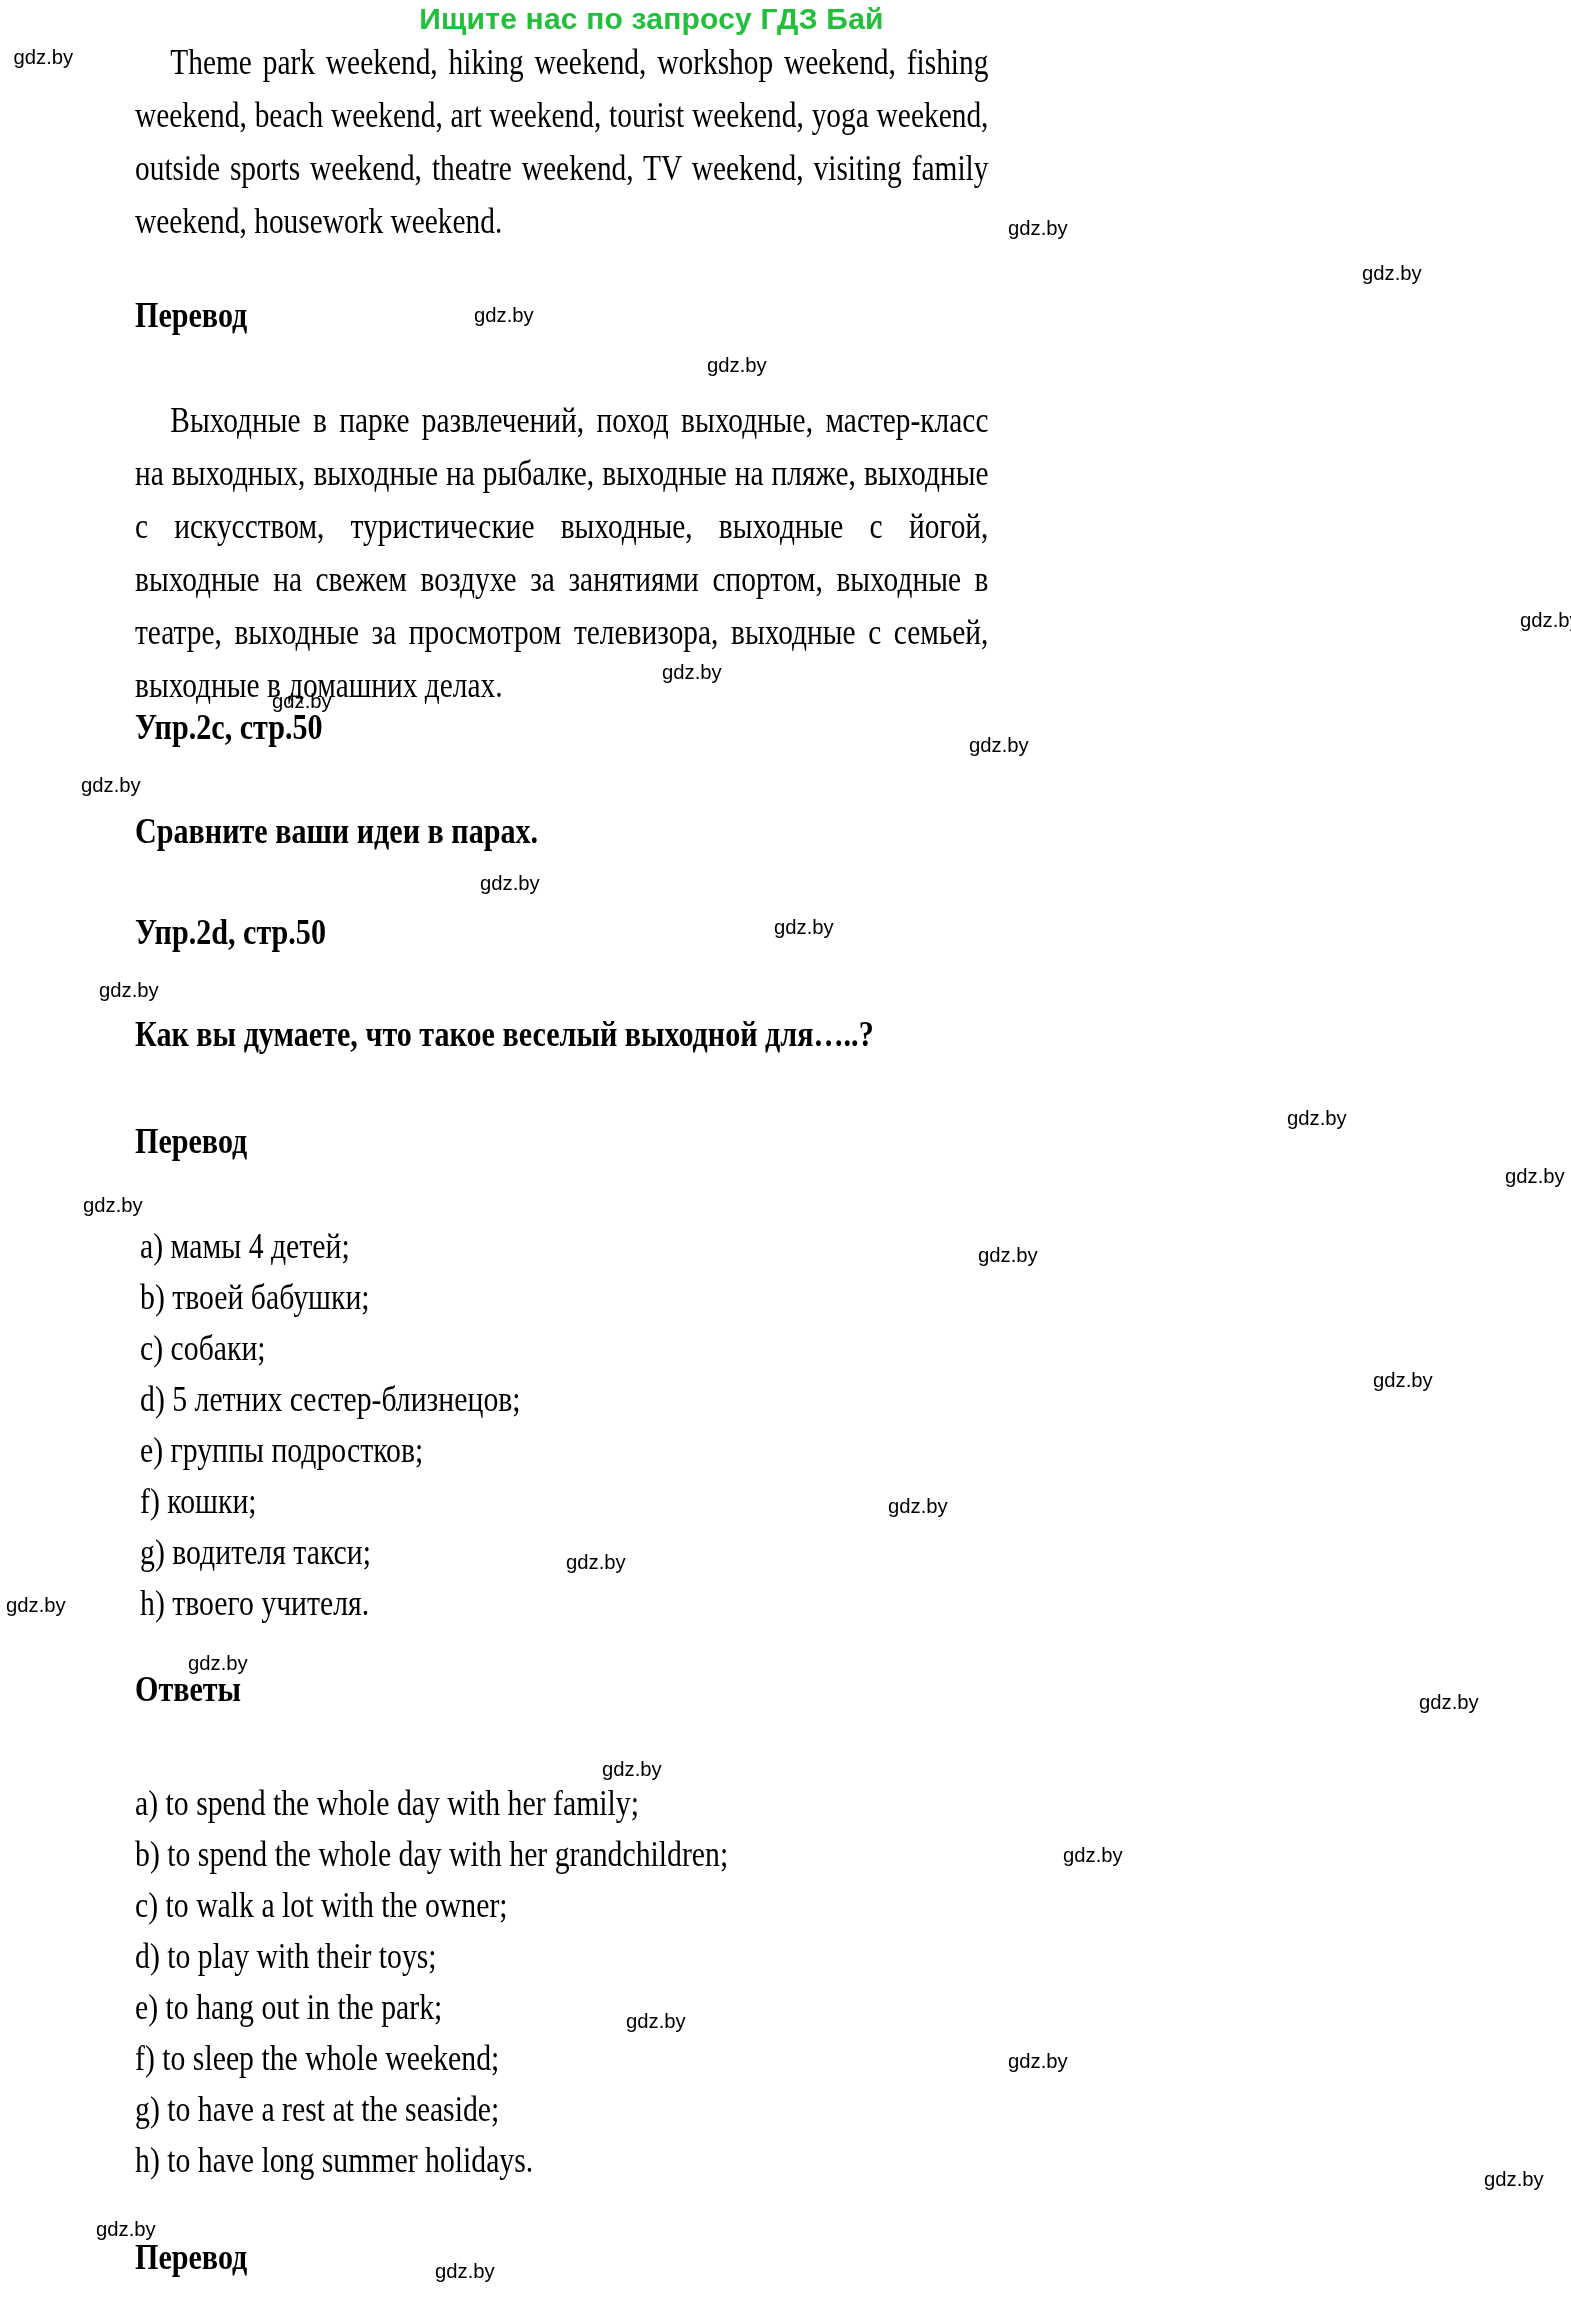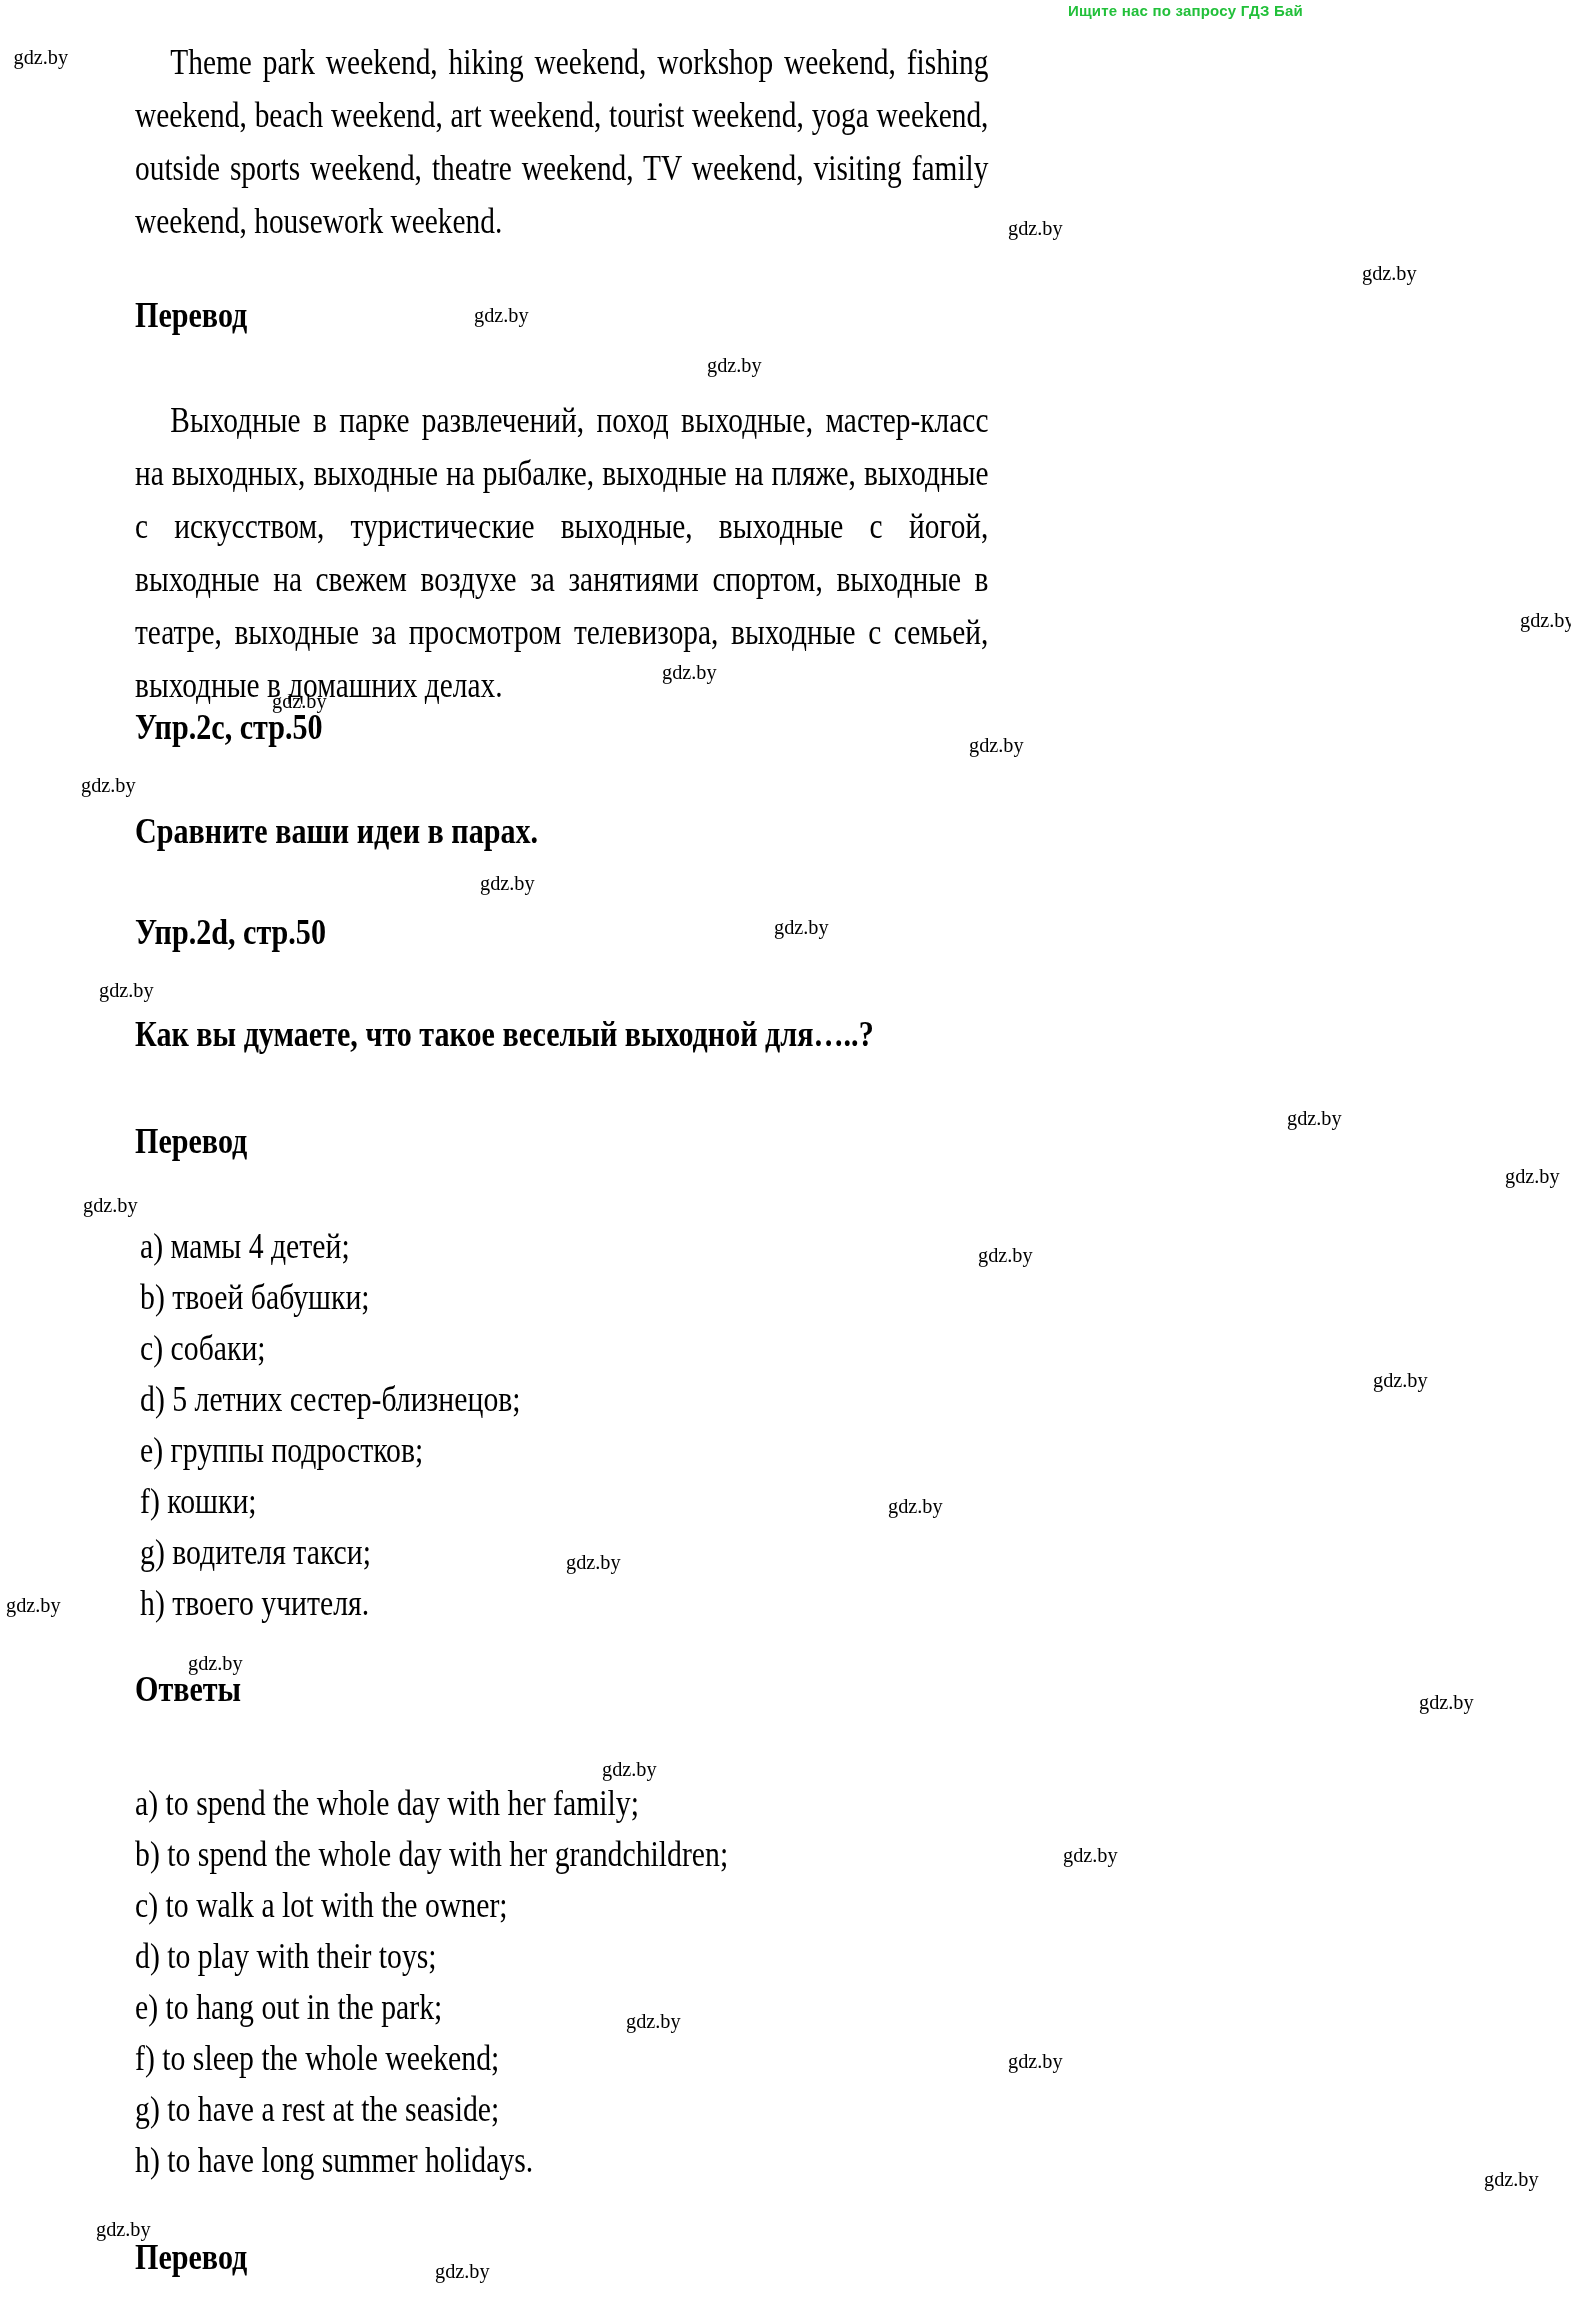--- a/index.html
+++ b/index.html
@@ -18,44 +18,44 @@
     background: #ffffff;
     overflow: hidden;
   }
 
   
   .site-header {
     position: absolute;
     top: 1.5px;
     left: 0;
     width: 1303px;
-    text-align: right;
+    text-align: center;
     font-family: "Liberation Sans", "DejaVu Sans", sans-serif;
-    font-size: 15px;
+    font-size: 30px;
     font-weight: 600;
     color: #22c03a;
     letter-spacing: 0.2px;
   }
   .site-footer {
     position: absolute;
     bottom: 6px;
     left: 0;
     width: 1571px;
     text-align: center;
     font-family: "Liberation Sans", "DejaVu Sans", sans-serif;
     font-size: 22.6px;
     font-weight: 600;
     color: #5a1a8c;
     letter-spacing: 0.8px;
   }
 
   
   .wm {
     position: absolute;
-    font-family: Liberation Serif, serif;
+    font-family: Liberation Sans, sans-serif;
     font-size: 20.3px;
     color: #000000;
     white-space: nowrap;
     line-height: 1;
   }
 
   
   .content {
     position: absolute;
     left: 0;

